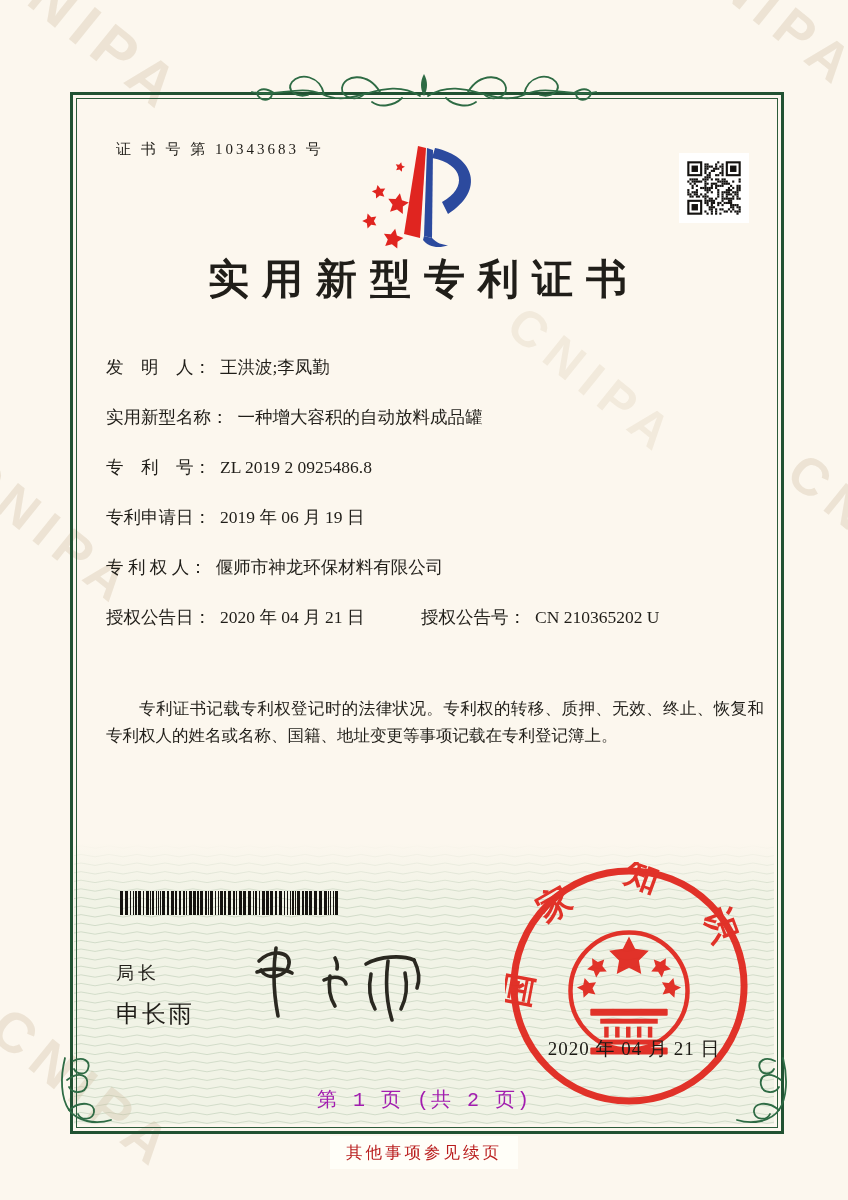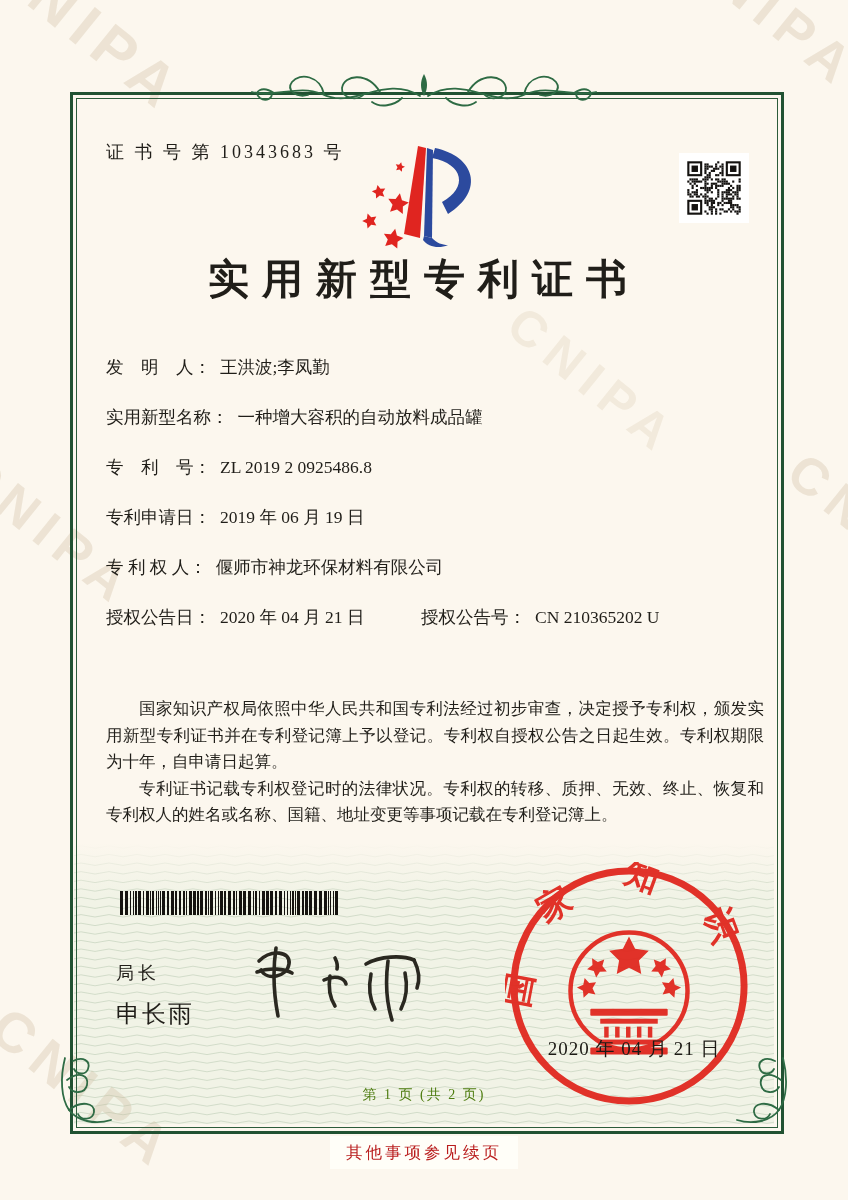--- a/index.html
+++ b/index.html
@@ -28,21 +28,21 @@
   .border-inner{position:absolute;inset:3px;border:1.5px solid #2c5c3a;}
 
   
   .orn-top{position:absolute;left:244px;top:64px;z-index:4;}
   .orn path,.corn path{fill:none;stroke:#2e6b44;stroke-width:1.8;stroke-linecap:round;}
   .orn-leaf{fill:#2e6b44;stroke:none;}
   .corn-bl{position:absolute;left:57px;top:1056px;z-index:4;}
   .corn-br{position:absolute;left:691px;top:1056px;z-index:4;transform:scaleX(-1);}
 
   
-  .certno{position:absolute;left:106px;top:140px;font-size:18px;letter-spacing:3px;z-index:5;}
+  .certno{position:absolute;left:116px;top:140px;font-size:15px;letter-spacing:3px;z-index:5;}
   .logo{position:absolute;left:350px;top:126px;z-index:5;}
   .logo .star5{fill:#e02520;}
   .qr-box{position:absolute;left:679px;top:153px;width:70px;height:70px;background:#fff;z-index:5;
           display:flex;align-items:center;justify-content:center;}
   .title{position:absolute;left:0;right:0;top:252px;text-align:center;font-size:41px;font-weight:bold;
          letter-spacing:13px;z-index:5;}
 
   
   .fields{position:absolute;left:106px;top:356px;width:660px;z-index:5;font-size:17.5px;line-height:22px;}
   .frow{margin-bottom:28px;position:relative;white-space:nowrap;}
@@ -63,22 +63,22 @@
 
   .seal{position:absolute;left:505px;top:862px;z-index:6;opacity:.93;}
   .seal .red{fill:#e0241b;}
   .seal .ring{fill:none;stroke:#e0241b;stroke-width:7;}
   .seal .emblem-ring{fill:none;stroke:#e0241b;stroke-width:4.5;}
   .seal-text{font-size:34px;font-weight:bold;letter-spacing:50px;fill:#e0241b;
              font-family:"Liberation Serif","DejaVu Serif",serif;}
   .seal-date{position:absolute;left:528px;top:1036px;width:212px;text-align:center;font-size:19px;
              letter-spacing:1px;color:#1c1a15;z-index:7;}
 
-  .page-no{position:absolute;left:0;right:0;top:1086px;text-align:center;font-size:14px;
-           letter-spacing:2px;color:#4d7c0f;z-index:5;}
+  .page-no{position:absolute;left:0;right:0;top:1086px;text-align:center;font-size:20px;
+           letter-spacing:2px;color:#a21caf;z-index:5;font-family:Liberation Mono, monospace;}
   .note-wrap{position:absolute;left:0;right:0;top:1142px;text-align:center;z-index:5;}
   .note-wrap span{background:#fffef8;padding:7px 16px;font-size:16.5px;letter-spacing:3px;color:#b91c1c;}
 </style>
 </head>
 <body>
 
 <div class="page">
 
   <span class="wm wm1">CNIPA</span>
   <span class="wm wm2">CNIPA</span>
@@ -414,21 +414,20 @@
     </div>
     <div class="frow">
       <span>授权公告日：</span><span class="fvalue">2020 年 04 月 21 日</span>
       <span class="grant2">
         <span>授权公告号：</span><span class="fvalue">CN 210365202 U</span>
       </span>
     </div>
   </div>
 
   <div class="paras">
-    <p>国家知识产权局依照中华人民共和国专利法经过初步审查，决定授予专利权，颁发实用新型专利证书并在专利登记簿上予以登记。专利权自授权公告之日起生效。专利权期限为十年，自申请日起算。</p>
     <p>专利证书记载专利权登记时的法律状况。专利权的转移、质押、无效、终止、恢复和专利权人的姓名或名称、国籍、地址变更等事项记载在专利登记簿上。</p>
   </div>
 
   <svg id="barcode" width="222" height="24" viewBox="0 0 222 24">
       <rect x="0" y="0" width="3" height="24" fill="#15130f"></rect>
       <rect x="5" y="0" width="3" height="24" fill="#15130f"></rect>
       <rect x="10" y="0" width="1" height="24" fill="#15130f"></rect>
       <rect x="13" y="0" width="1" height="24" fill="#15130f"></rect>
       <rect x="15" y="0" width="2" height="24" fill="#15130f"></rect>
       <rect x="18" y="0" width="3" height="24" fill="#15130f"></rect>

